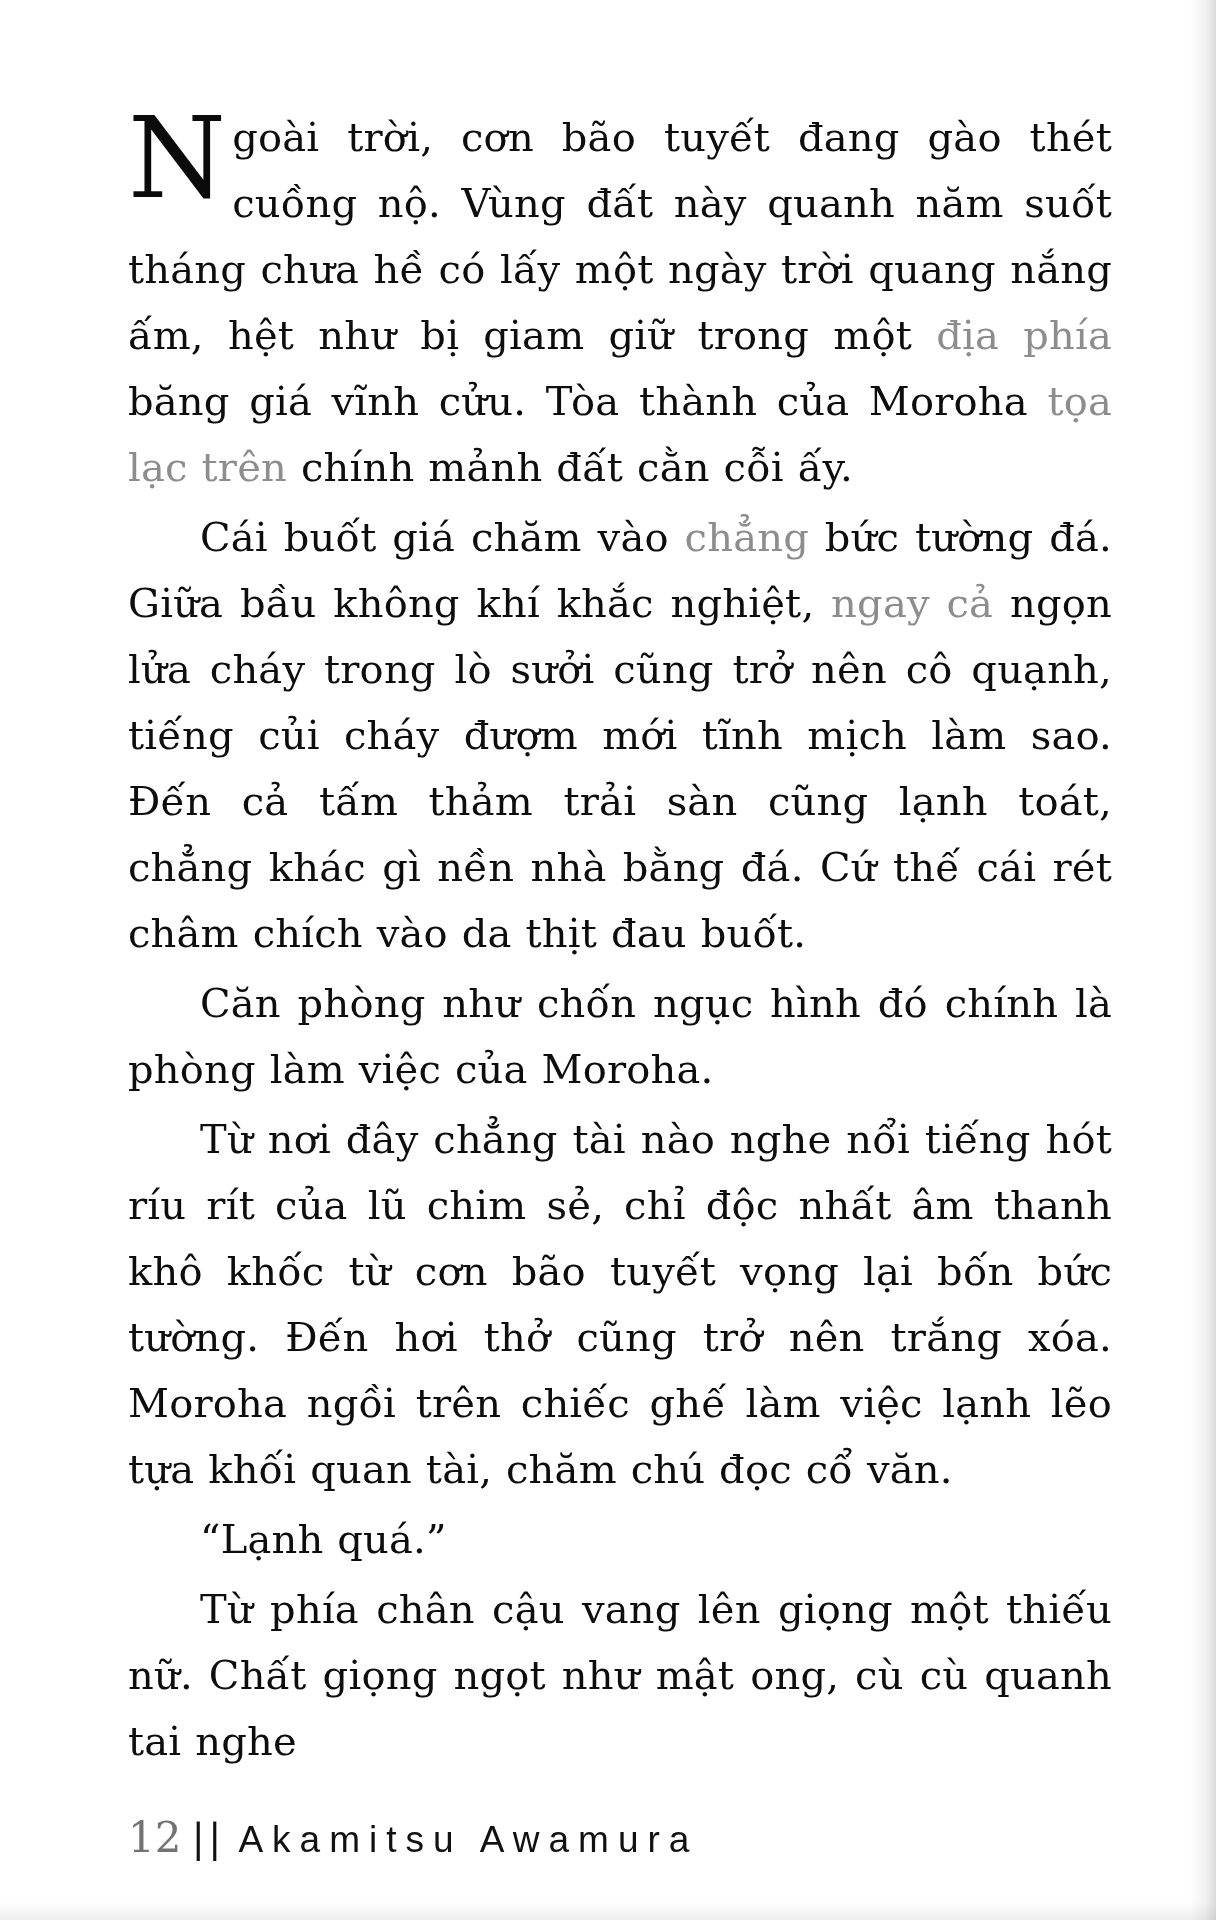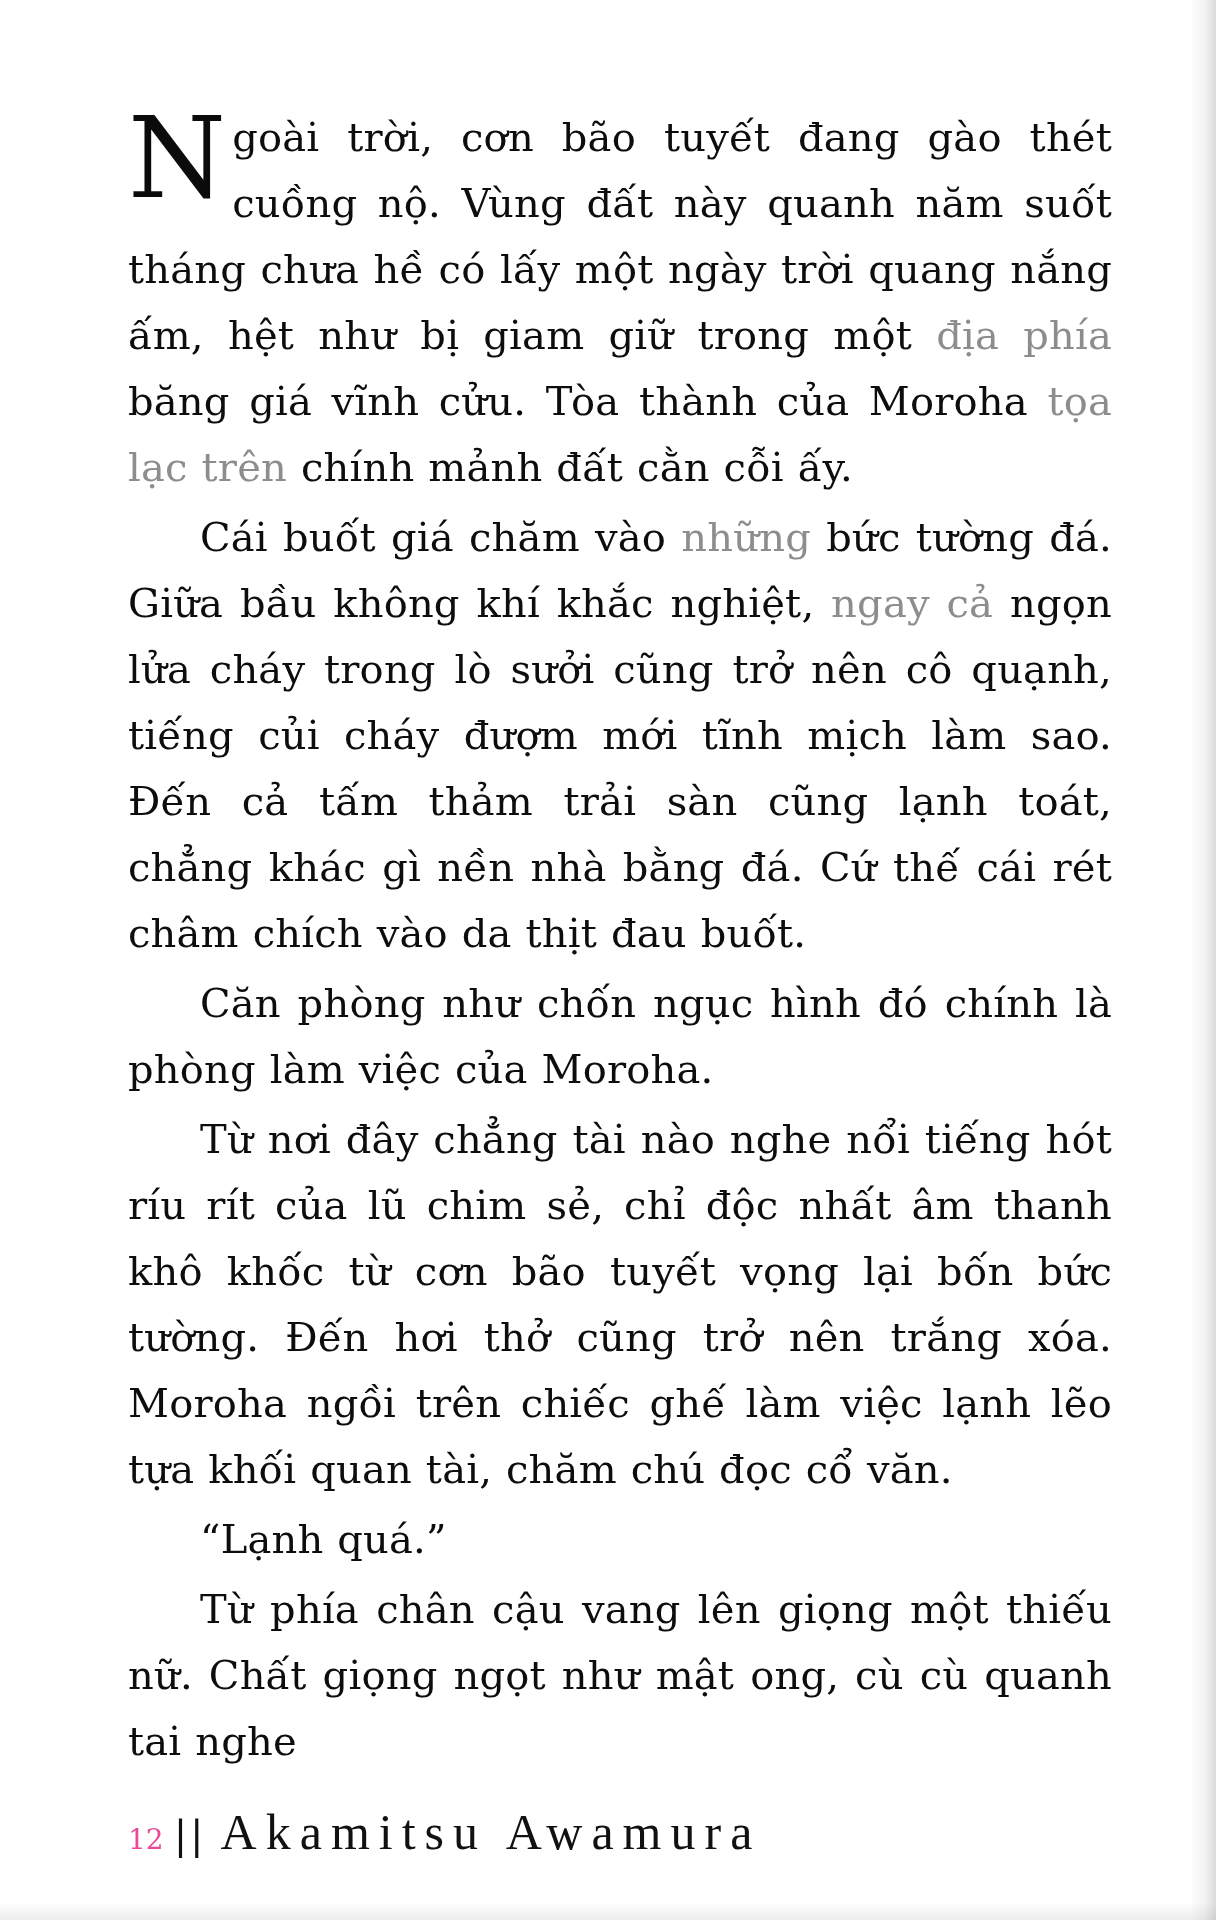--- a/index.html
+++ b/index.html
@@ -90,55 +90,55 @@
     position: absolute;
     left: 128px;
     bottom: 56px;
     width: 984px;
     display: flex;
     align-items: baseline;
     gap: 0px;
   }
   .folio {
     font-family: "DejaVu Serif", "Liberation Serif", serif;
-    font-size: 28px;
+    font-size: 42px;
     line-height: 48px;
-    color: #ec4899;
+    color: #737373;
     margin-right: 10px;
   }
   .folio-rule {
     font-family: "DejaVu Serif", "Liberation Serif", serif;
     font-size: 40px;
     line-height: 48px;
     color: #111;
     letter-spacing: 3px;
     margin-right: 14px;
   }
   .running-head {
-    font-family: Liberation Serif, serif;
-    font-size: 50px;
+    font-family: Liberation Sans, sans-serif;
+    font-size: 37px;
     line-height: 48px;
     letter-spacing: 9px;
     color: #111;
     white-space: nowrap;
   }
 </style>
 </head>
 <body>
 
 <div class="page">
 
   <div class="text-block">
 
     <p class="para first">
       <span class="dropcap">N</span><span>goài trời, cơn bão tuyết đang gào thét cuồng nộ. Vùng đất này quanh năm suốt tháng chưa hề có lấy một ngày trời quang nắng ấm, hệt như bị giam giữ trong một </span><span class="faint">địa phía</span><span> băng giá vĩnh cửu. Tòa thành của Moroha </span><span class="faint">tọa lạc trên</span><span> chính mảnh đất cằn cỗi ấy.</span>
     </p>
 
     <p class="para">
-      <span>Cái buốt giá chăm vào </span><span class="faint">những</span><span> bức tường đá. Giữa bầu không khí khắc nghiệt, </span><span class="faint">ngay cả</span><span> ngọn lửa cháy trong lò sưởi cũng trở nên cô quạnh, tiếng củi cháy đượm mới tĩnh mịch làm sao. Đến cả tấm thảm trải sàn cũng lạnh toát, chẳng khác gì nền nhà bằng đá. Cứ thế cái rét châm chích vào da thịt đau buốt.</span>
+      <span>Cái buốt giá chăm vào </span><span class="faint">chẳng</span><span> bức tường đá. Giữa bầu không khí khắc nghiệt, </span><span class="faint">ngay cả</span><span> ngọn lửa cháy trong lò sưởi cũng trở nên cô quạnh, tiếng củi cháy đượm mới tĩnh mịch làm sao. Đến cả tấm thảm trải sàn cũng lạnh toát, chẳng khác gì nền nhà bằng đá. Cứ thế cái rét châm chích vào da thịt đau buốt.</span>
     </p>
 
     <p class="para">Căn phòng như chốn ngục hình đó chính là phòng làm việc của Moroha.</p>
 
     <p class="para">Từ nơi đây chẳng tài nào nghe nổi tiếng hót ríu rít của lũ chim sẻ, chỉ độc nhất âm thanh khô khốc từ cơn bão tuyết vọng lại bốn bức tường. Đến hơi thở cũng trở nên trắng xóa. Moroha ngồi trên chiếc ghế làm việc lạnh lẽo tựa khối quan tài, chăm chú đọc cổ văn.</p>
 
 
     <p class="para">“Lạnh quá.”</p>
 
     <p class="para">Từ phía chân cậu vang lên giọng một thiếu nữ. Chất giọng ngọt như mật ong, cù cù quanh tai nghe</p>

